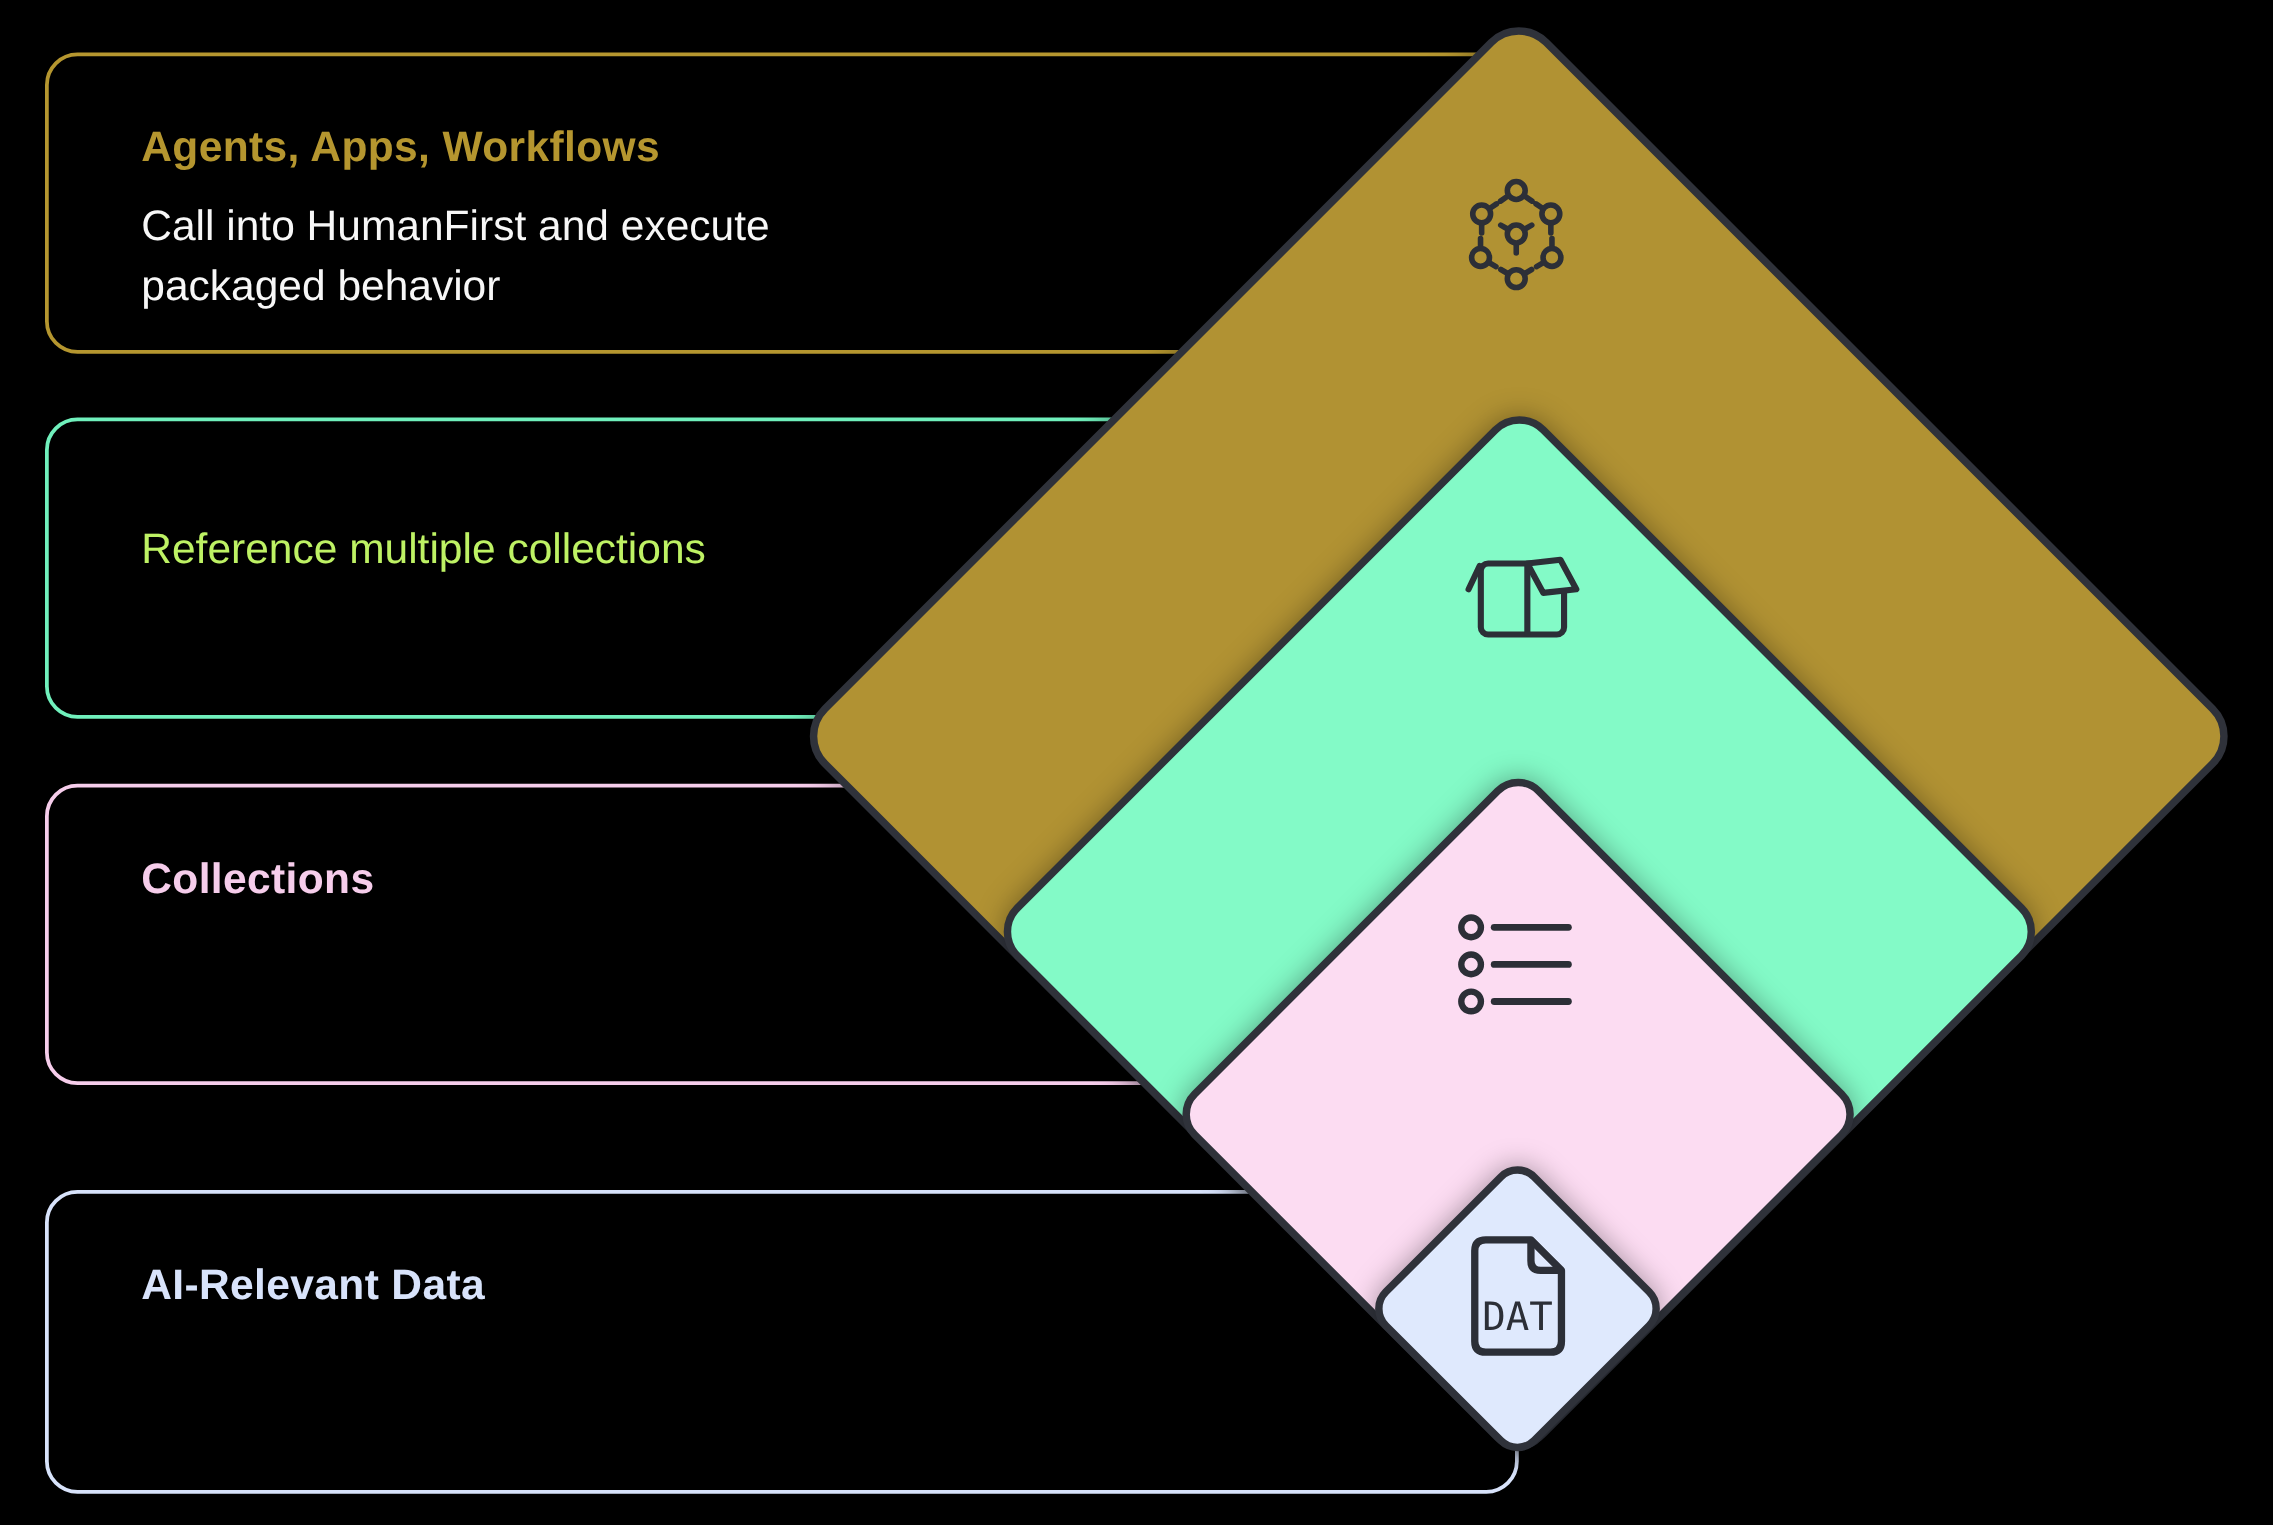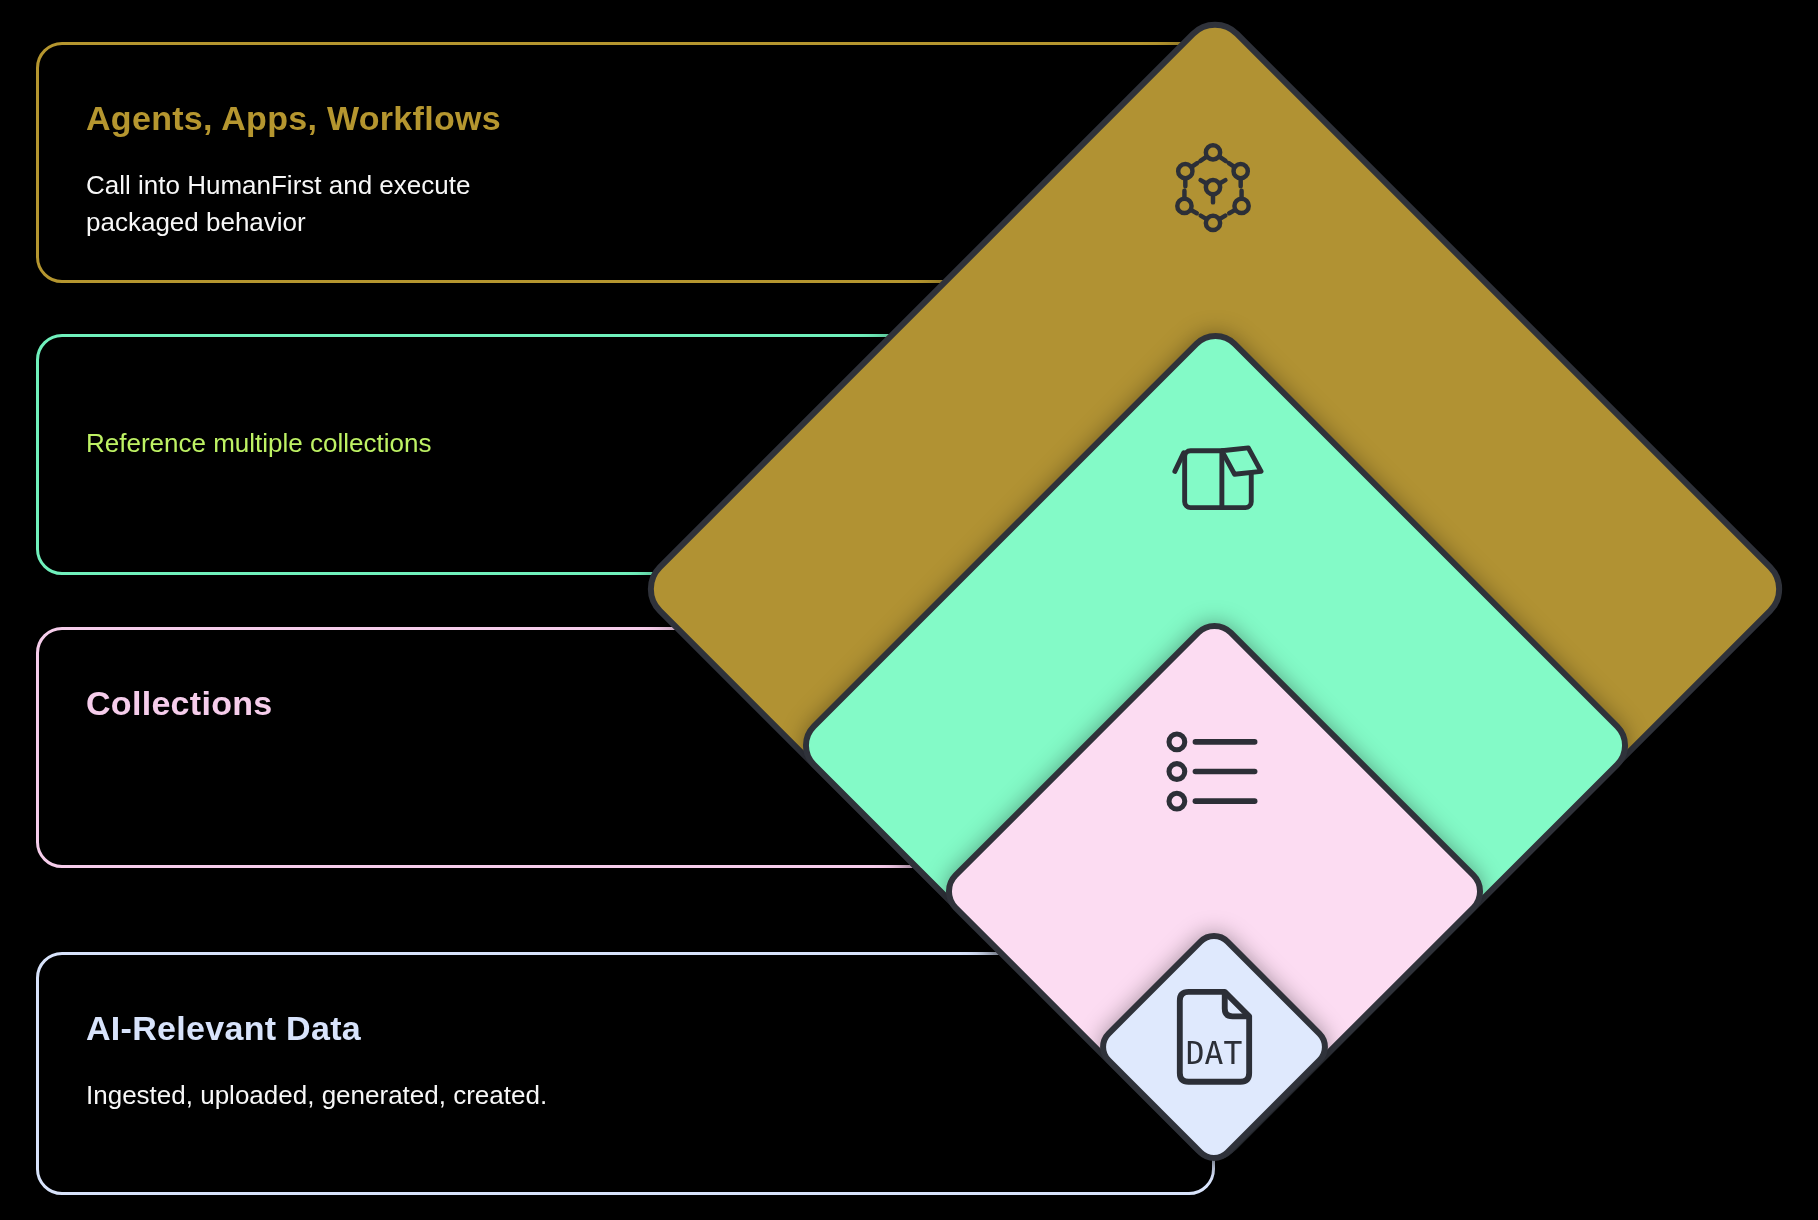--- a/index.html
+++ b/index.html
@@ -18,28 +18,28 @@
     border-radius:26px;
     background:transparent;
     box-sizing:border-box;
     z-index:1;
   }
   #card-0 { top:42px;  width:1194px; height:241px; }
   #card-1 { top:334px; width:1264px; height:241px; }
   #card-2 { top:627px; width:1264px; height:241px; }
   #card-3 { top:952px; width:1179px; height:243px; }
 
-  .card-inner { padding:56px 40px 0 47px; }
+  .card-inner { padding:56px 40px 0 74px; }
   .card-title {
     font-size:34px; font-weight:700; line-height:1;
     letter-spacing:0.3px;
   }
   .card-desc {
-    margin-top:32px;
-    font-size:26px; font-weight:400; line-height:1.42;
+    margin-top:22px;
+    font-size:34px; font-weight:400; line-height:1.42;
     color:#f7f7f7;
     white-space:pre-line;
     max-width:700px;
   }
 
   
   .diamond {
     position:absolute;
     box-sizing:border-box;
     border:6px solid #2f323a;
@@ -81,21 +81,20 @@
 
 <div class="card" id="card-2" style="border-color: rgb(246, 205, 235);">
   <div class="card-inner">
     <div class="card-title" style="color: rgb(246, 205, 235);">Collections</div>
   </div>
 </div>
 
 <div class="card" id="card-3" style="border-color: rgb(216, 227, 251);">
   <div class="card-inner">
     <div class="card-title" style="color: rgb(216, 227, 251);">AI-Relevant Data</div>
-    <div class="card-desc" style="color: rgb(247, 247, 247);">Ingested, uploaded, generated, created.</div>
   </div>
 </div>
 
 <div class="diamond" id="diamond-0" style="background: rgb(177, 146, 51);"></div>
 <div class="diamond" id="diamond-1" style="background: rgb(131, 250, 199);"></div>
 <div class="diamond" id="diamond-2" style="background: rgb(252, 220, 242);"></div>
 <div class="diamond" id="diamond-3" style="background: rgb(223, 233, 253);"></div>
 
 <div class="icon" id="icon-network">
   <svg viewBox="-6 -7 112 109">

